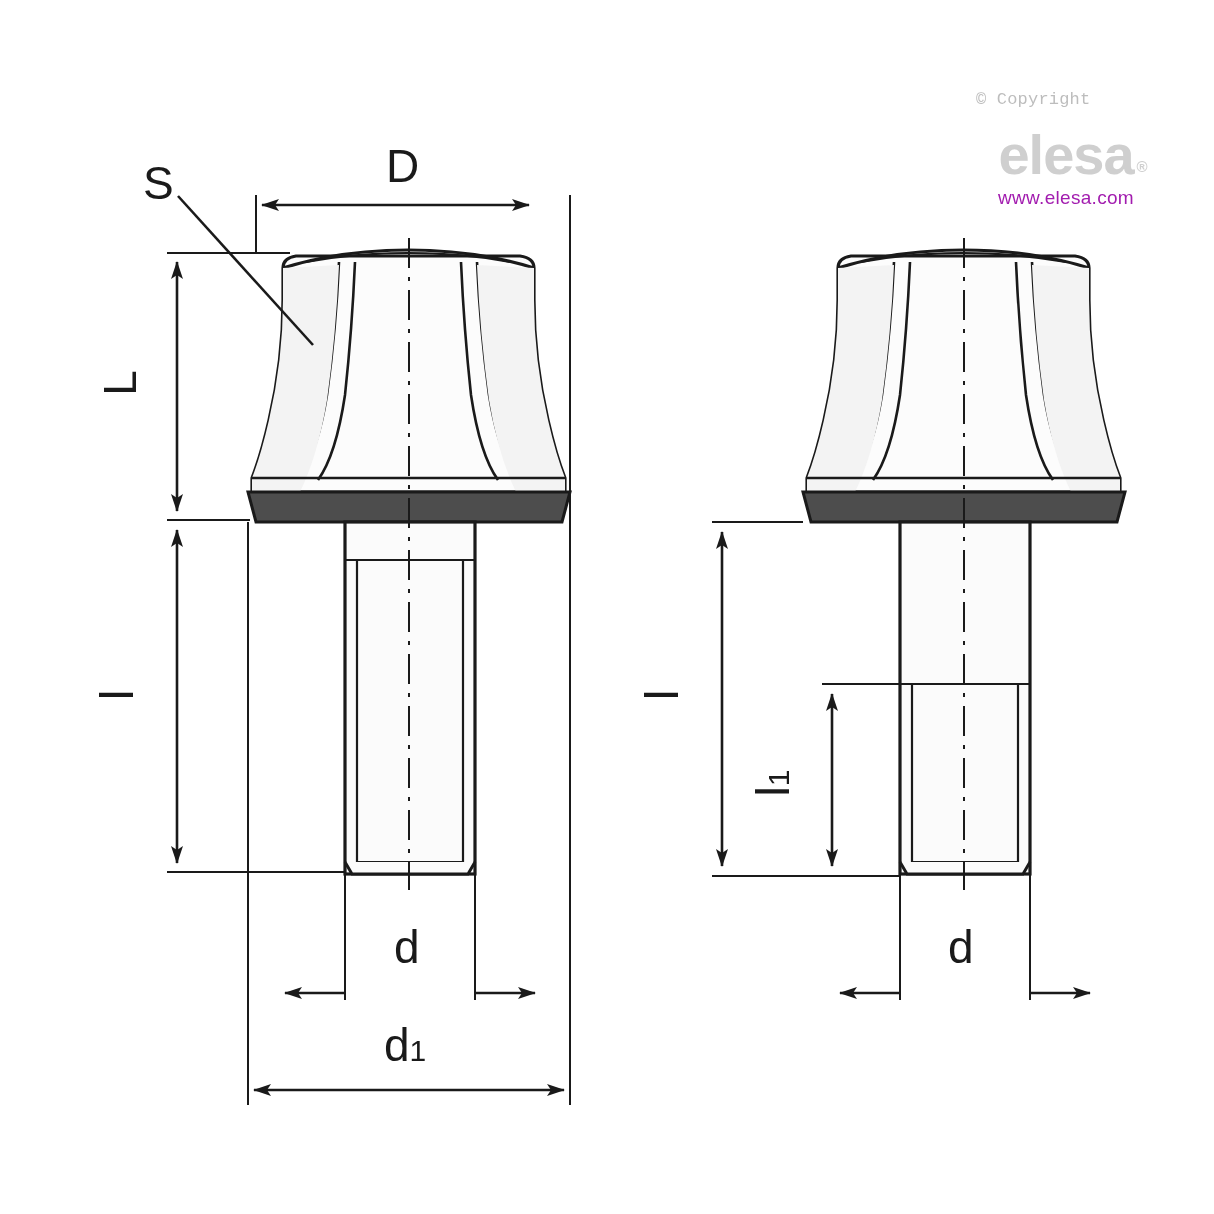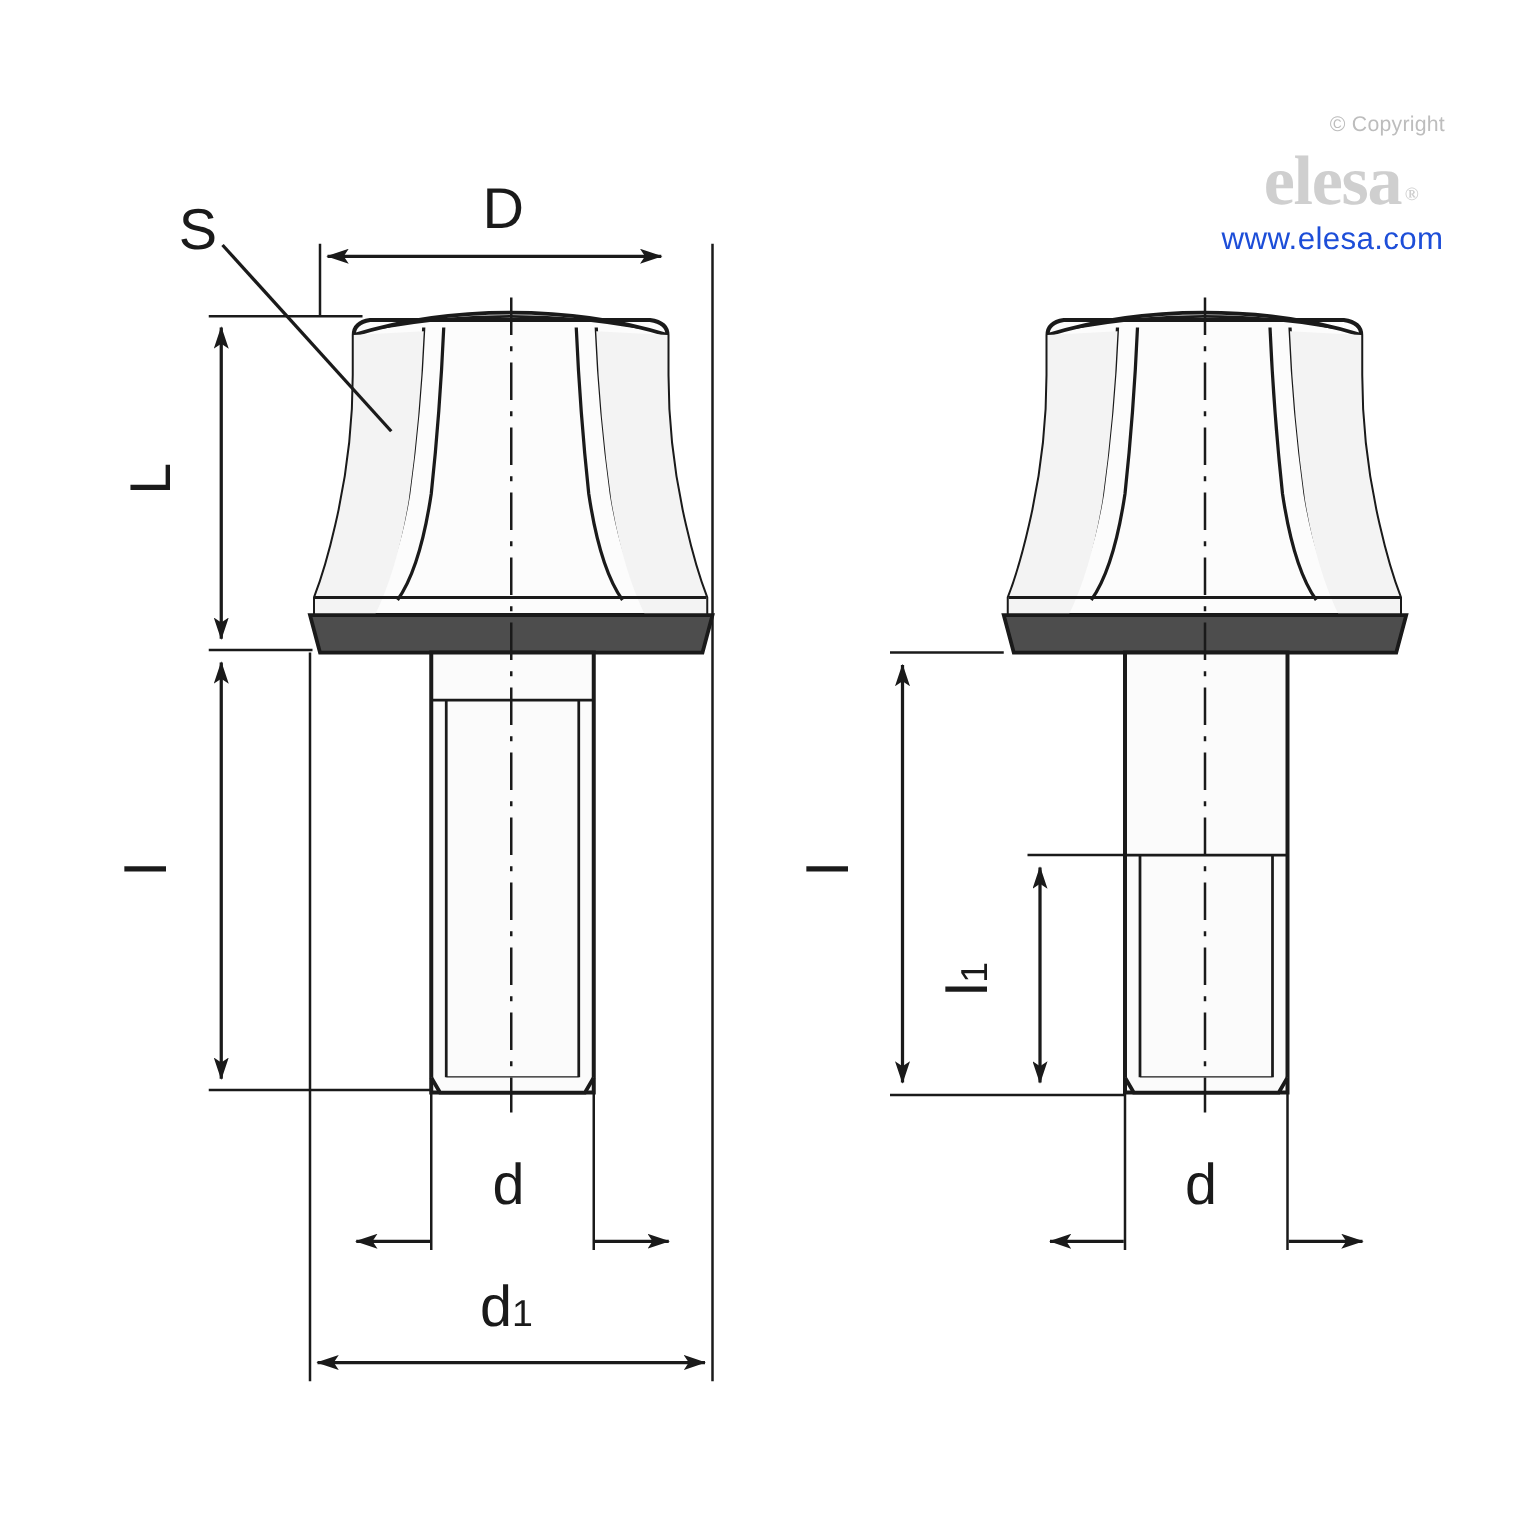--- a/index.html
+++ b/index.html
@@ -49,44 +49,45 @@
     position: absolute;
     right: 58px;
     top: 90px;
     width: 180px;
     text-align: center;
     color: #c9c9c9;
   }
   #copyright-line {
     font-size: 17px;
     color: #bdbdbd;
-    text-align: right;
+    text-align: left;
     letter-spacing: 0.2px;
+    font-family: Liberation Mono, monospace;
   }
   #logo-word {
-    font-family: Liberation Serif, serif;
+    font-family: Liberation Sans, sans-serif;
     font-size: 56px;
     font-weight: bold;
     letter-spacing: -1px;
     color: #cfcfcf;
     line-height: 1.05;
-    margin-top: 6px;
+    margin-top: 17px;
     position: relative;
     display: inline-block;
   }
   #logo-reg {
     font-size: 15px;
     position: absolute;
     right: -13px;
     bottom: 10px;
     color: #cfcfcf;
   }
   #logo-url {
-    font-size: 25px;
-    color: #1d4ed8;
+    font-size: 19px;
+    color: #a21caf;
     margin-top: 2px;
     letter-spacing: 0.3px;
   }
 </style>
 </head>
 <body>
 
 <div id="stage">
 
   <svg id="drawing" viewBox="0 0 1214 1214">

